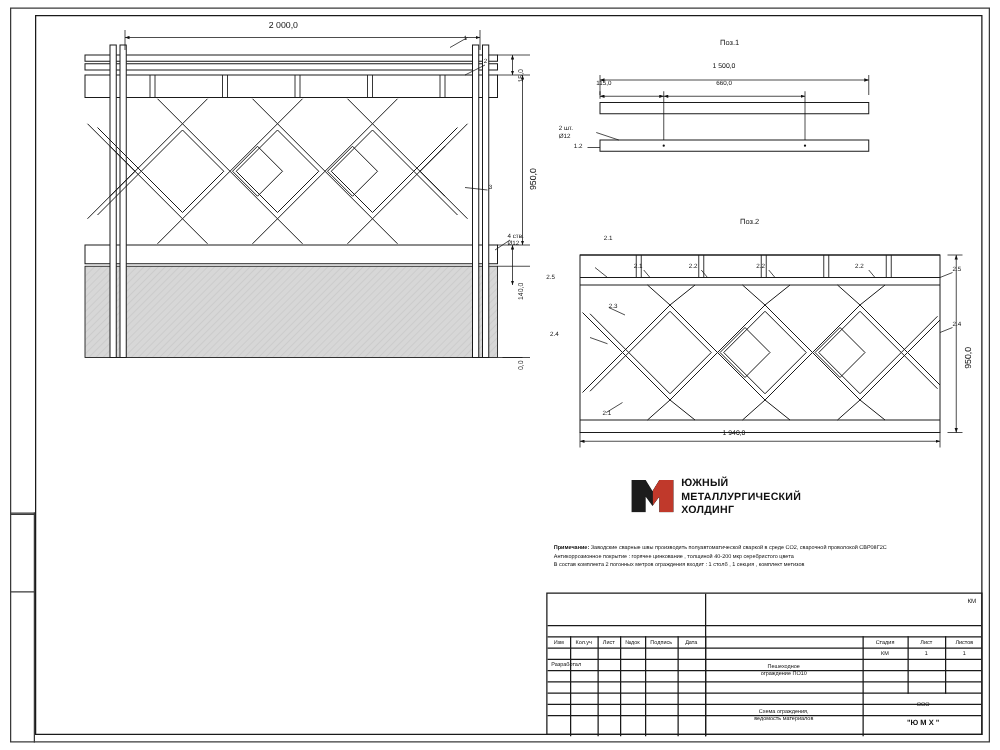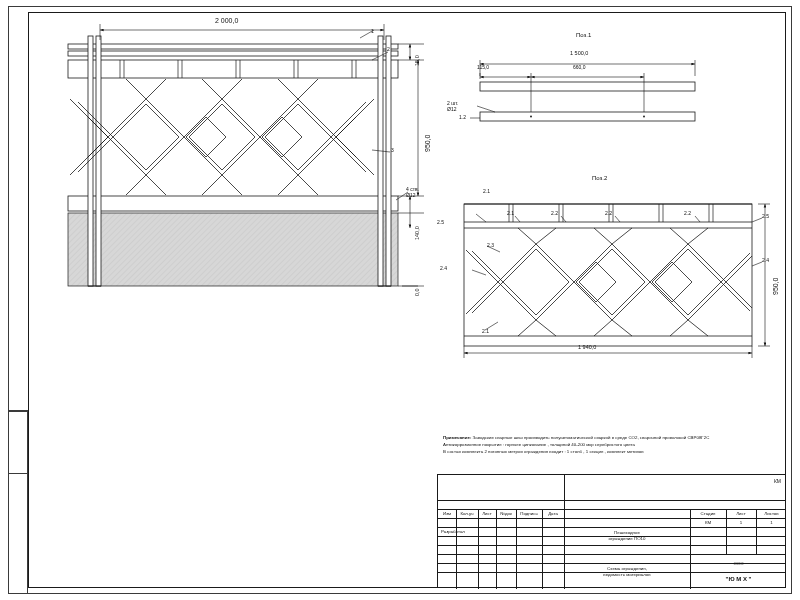--- a/index.html
+++ b/index.html
@@ -393,20 +393,28 @@
 
   <div class="dim-txt tiny" style="left:483px; top:188px;">2.1</div>
   <div class="dim-txt tiny" style="left:487px; top:242px;">2.3</div>
   <div class="dim-txt tiny" style="left:440px; top:265px;">2.4</div>
   <div class="dim-txt tiny" style="left:482px; top:328px;">2.1</div>
 
   <div class="dim-txt tiny" style="left:762px; top:213px;">2.5</div>
   <div class="dim-txt tiny" style="left:762px; top:257px;">2.4</div>
   <div class="dim-txt tiny" style="left:437px; top:219px;">2.5</div>
 
+  <div class="logo-wrap">
+    <div class="logo-mark"></div>
+    <div class="logo-text">
+      <div>ЮЖНЫЙ</div>
+      <div>МЕТАЛЛУРГИЧЕСКИЙ</div>
+      <div>ХОЛДИНГ</div>
+    </div>
+  </div>
 
   <div class="notes">
     <div><span class="lead">Примечание:</span>
       <span>Заводские сварные швы производить полуавтоматической сваркой в среде CO2, сварочной проволокой СВР08Г2С</span></div>
     <div>Антикоррозионное покрытие : горячее цинкование , толщиной 40-200 мкр серебристого цвета</div>
     <div>В состав комплекта 2 погонных метров ограждения входит : 1 столб , 1 секция , комплект метизов</div>
   </div>
 
   <div class="stamp">
     <span class="km-mark">КМ</span>

